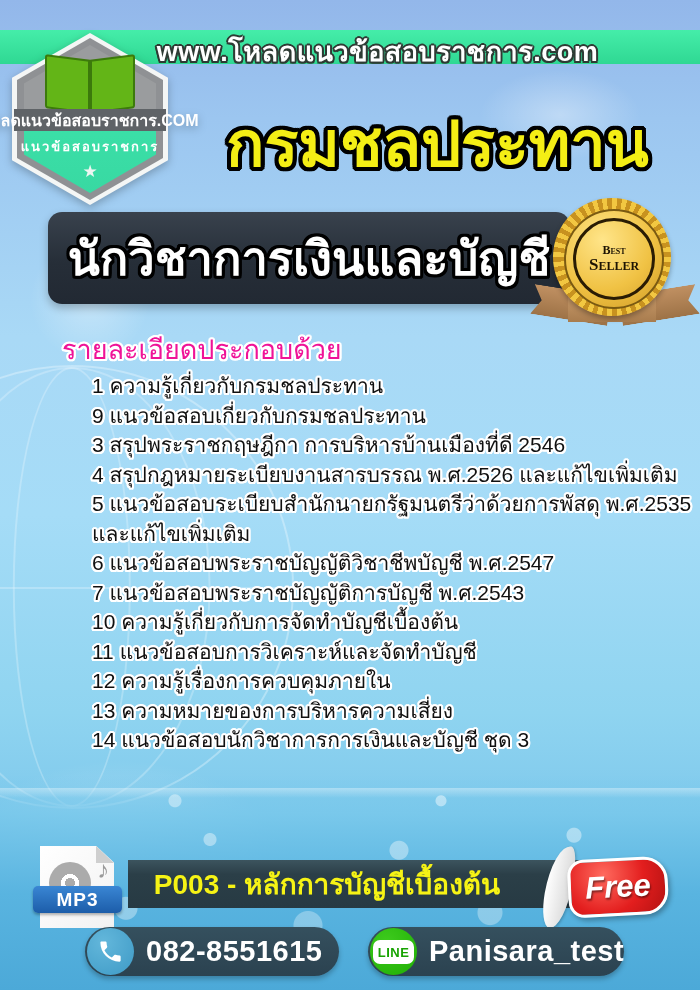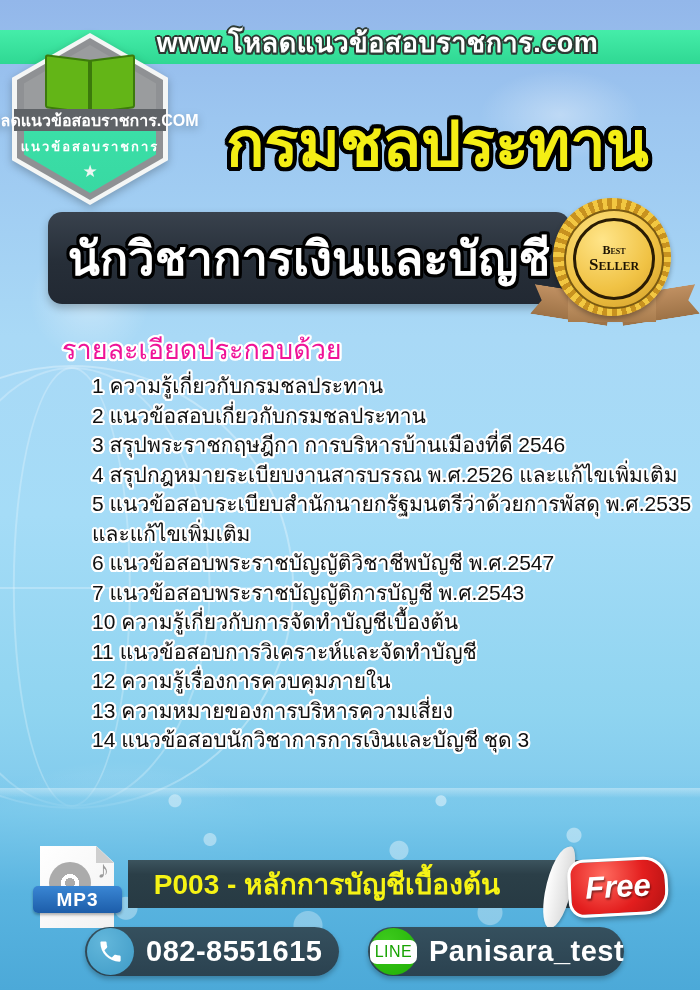--- a/index.html
+++ b/index.html
@@ -58,21 +58,21 @@
          3px 3px 0 #000,-3px 3px 0 #000,3px -3px 0 #000,-3px -3px 0 #000,
          4px 2px 0 #000,-4px 2px 0 #000,4px -2px 0 #000,-4px -2px 0 #000,
          2px 4px 0 #000,-2px 4px 0 #000,2px -4px 0 #000,-2px -4px 0 #000; }
   .og2 { text-shadow:2px 0 0 #2e3b34,-2px 0 0 #2e3b34,0 2px 0 #2e3b34,0 -2px 0 #2e3b34,
          1.5px 1.5px 0 #2e3b34,-1.5px 1.5px 0 #2e3b34,1.5px -1.5px 0 #2e3b34,-1.5px -1.5px 0 #2e3b34; }
 
   
   .top-band {
     position:absolute; left:0; right:0; top:30px; height:34px;
     background:linear-gradient(180deg,#45eda9,#2fd893);
-    display:flex; align-items:flex-end; justify-content:center; padding-left:55px;
+    display:flex; align-items:flex-start; justify-content:center; padding-left:55px;
   }
   .top-band .url { color:#fff; font-size:27px; font-weight:bold; letter-spacing:.5px; }
 
   
   .badge { position:absolute; left:12px; top:33px; width:156px; height:172px;
     filter:drop-shadow(0 3px 4px rgba(0,0,0,.25)); }
   .hex { clip-path:polygon(50% 0%,100% 26%,100% 74%,50% 100%,0% 74%,0% 26%); }
   .badge .hex-white { position:absolute; inset:0; background:#f4f6f5; }
   .badge .hex-gray  { position:absolute; inset:5px; background:#8f9194; }
   .badge .hex-teal  { position:absolute; inset:12px;
@@ -159,21 +159,21 @@
     background:linear-gradient(180deg,#35505e,#2b4250); display:flex; align-items:center;
     box-shadow:0 3px 5px rgba(0,0,0,.25); }
   .contact.phone { left:85px; width:254px; }
   .contact.line  { left:368px; width:256px; }
   .contact .circ { width:47px; height:47px; border-radius:50%; margin-left:2px; flex:0 0 auto;
     display:flex; align-items:center; justify-content:center; }
   .contact.phone .circ { background:radial-gradient(circle at 35% 30%,#63b7db,#3e9ac6); }
   .contact.line  .circ { background:radial-gradient(circle at 35% 30%,#3ecb1e,#1fae04); }
   .contact .val { color:#fff; font-size:29px; font-weight:bold; margin-left:12px; letter-spacing:.5px; }
   .line-bubble { background:#fff; border-radius:7px; padding:3px 5px; }
-  .line-bubble span { color:#18a302; font-size:16px; font-weight:normal; letter-spacing:.5px; }
+  .line-bubble span { color:#18a302; font-size:13px; font-weight:bold; letter-spacing:.5px; }
 </style>
 </head>
 <body>
 
 <div class="poster">
 
   <div class="globe">
     <div class="mer1"></div>
       <div class="mer2"></div>
       <div class="eq"></div>
@@ -218,21 +218,21 @@
     <div class="seal-core">
       <div class="seal-ring"></div>
       <span class="t1">Best</span>
       <span class="t2">Seller</span>
     </div>
   </div>
 
   <h2 class="details-heading ow2">รายละเอียดประกอบด้วย</h2>
   <ol class="details-list">
     <li class="ow2">1 ความรู้เกี่ยวกับกรมชลประทาน</li>
-    <li class="ow2">2 แนวข้อสอบเกี่ยวกับกรมชลประทาน</li>
+    <li class="ow2">9 แนวข้อสอบเกี่ยวกับกรมชลประทาน</li>
     <li class="ow2">3 สรุปพระราชกฤษฎีกา การบริหารบ้านเมืองที่ดี 2546</li>
     <li class="ow2">4 สรุปกฎหมายระเบียบงานสารบรรณ พ.ศ.2526 และแก้ไขเพิ่มเติม</li>
     <li class="ow2">5 แนวข้อสอบระเบียบสำนักนายกรัฐมนตรีว่าด้วยการพัสดุ พ.ศ.2535
  และแก้ไขเพิ่มเติม</li>
     <li class="ow2">6 แนวข้อสอบพระราชบัญญัติวิชาชีพบัญชี พ.ศ.2547</li>
     <li class="ow2">7 แนวข้อสอบพระราชบัญญัติการบัญชี พ.ศ.2543</li>
     <li class="ow2">10 ความรู้เกี่ยวกับการจัดทำบัญชีเบื้องต้น</li>
     <li class="ow2">11 แนวข้อสอบการวิเคราะห์และจัดทำบัญชี</li>
     <li class="ow2">12 ความรู้เรื่องการควบคุมภายใน</li>
     <li class="ow2">13 ความหมายของการบริหารความเสี่ยง</li>

